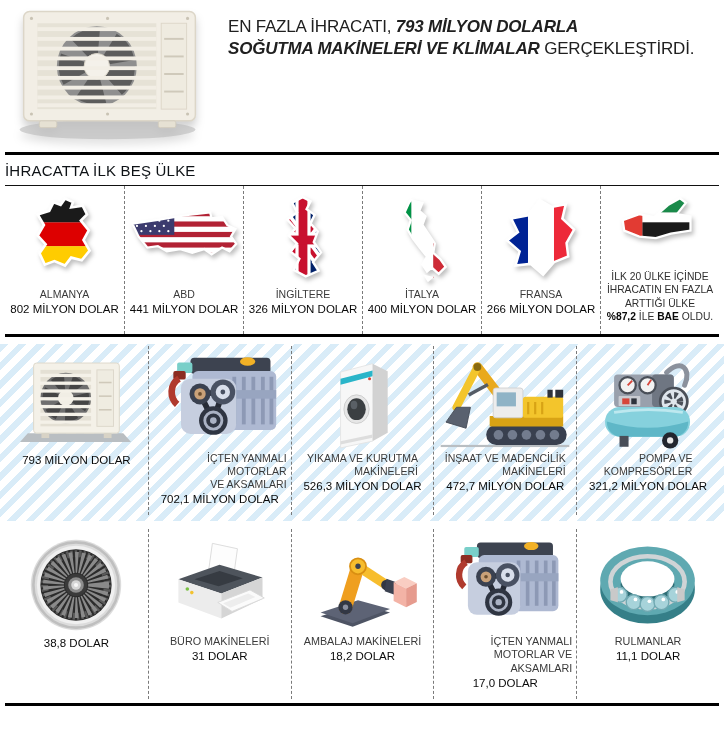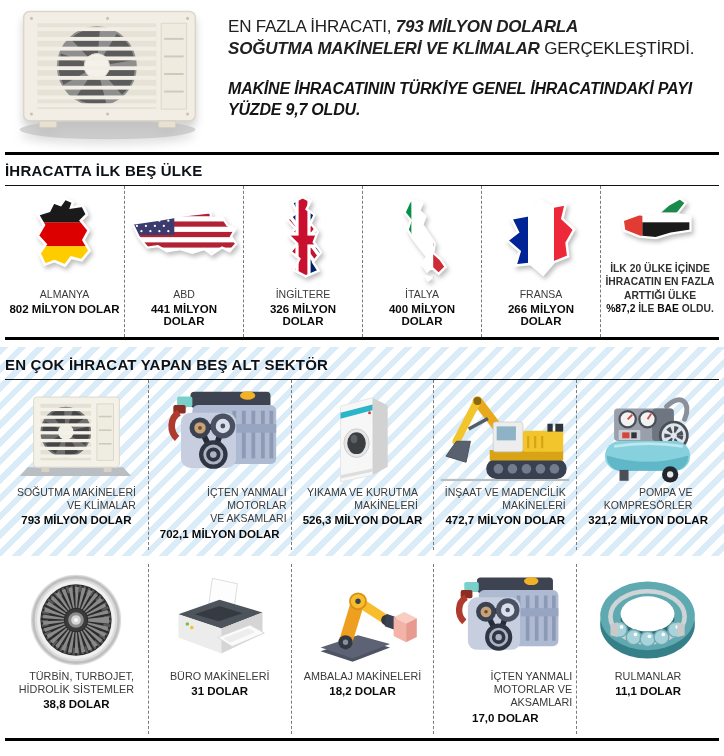--- a/index.html
+++ b/index.html
@@ -8,35 +8,35 @@
 
   
   .hero{display:flex;align-items:flex-start;height:152px;padding:4px 8px 0 10px;box-sizing:border-box;}
   .hero-icon{width:200px;flex:0 0 200px;filter:drop-shadow(0 6px 4px rgba(0,0,0,0.18));}
   .hero-text{padding:12px 4px 0 18px;}
   .hero-p1{margin:0 0 18px 0;font-size:17px;line-height:1.32;letter-spacing:-0.2px;color:#202020;}
   .hero-p1 .em,.hero-p2{font-weight:bold;font-style:italic;}
   .hero-p2{margin:0;font-size:16px;line-height:1.3;letter-spacing:-0.2px;color:#141414;}
 
   
-  .sec-title{margin:0;padding:7px 0 6px 0;font-size:15px;font-weight:bold;letter-spacing:0.2px;color:#0e1216;border-bottom:1.5px solid #111;}
+  .sec-title{margin:0;padding:7px 0 6px 0;font-size:15px;font-weight:normal;letter-spacing:0.2px;color:#0e1216;border-bottom:1.5px solid #111;}
   .countries{margin:0 5px;border-top:3px solid #000;border-bottom:3px solid #000;}
   .row{display:grid;}
   .cols6{grid-template-columns:repeat(6,1fr);}
   .cols5{grid-template-columns:repeat(5,1fr);}
   .col{display:flex;flex-direction:column;align-items:center;padding:6px 4px 10px 4px;min-width:0;}
   .col + .col{border-left:1px dashed #7a7a7a;}
   .icon-box{height:96px;display:flex;align-items:center;justify-content:center;}
   .flag{filter:drop-shadow(2px 3px 2px rgba(0,0,0,0.25));}
   .lbl{text-align:right;white-space:pre-line;font-size:10.5px;line-height:1.25;color:#3a3a3a;letter-spacing:0;}
-  .val{text-align:center;font-size:11.5px;font-weight:bold;color:#0a0a0a;margin-top:2px;letter-spacing:0;}
+  .val{text-align:center;font-size:11.5px;font-weight:normal;color:#0a0a0a;margin-top:2px;letter-spacing:0;}
 
   
   .uae-box{height:66px;display:flex;align-items:center;justify-content:center;}
-  .note{text-align:center;font-size:10.3px;line-height:1.3;color:#2f2f2f;white-space:pre-line;margin-top:4px;font-weight:bold;}
+  .note{text-align:center;font-size:10.3px;line-height:1.3;color:#2f2f2f;white-space:pre-line;margin-top:12px;}
   .note b{color:#0a0a0a;}
 
   
   .striped{margin-top:7px;background:repeating-linear-gradient(135deg,#d9ecf8 0 6px,#ffffff 6px 13px);padding:2px 5px 6px 5px;}
   .striped .sec-title{border-bottom:1.5px solid #111;}
   .striped .icon-box{height:100px;}
 
   
   .unitprice{margin:8px 5px 0 5px;border-bottom:3px solid #000;padding-bottom:4px;}
   .unitprice .icon-box{height:100px;}
@@ -81,21 +81,20 @@
             <circle cx="182" cy="111" r="1.6"></circle>
             <circle cx="100" cy="13" r="1.6"></circle>
             <circle cx="100" cy="111" r="1.6"></circle>
           </g>
         <rect x="30" y="118" width="18" height="7" rx="2" fill="#e6e1d3" stroke="#d2ccbd"></rect>
         <rect x="152" y="118" width="18" height="7" rx="2" fill="#e6e1d3" stroke="#d2ccbd"></rect>
       </svg>
     </span>
     <div class="hero-text">
       <p class="hero-p1"><span>EN FAZLA İHRACATI, </span><b class="em">793 MİLYON DOLARLA</b><br><b class="em">SOĞUTMA MAKİNELERİ VE KLİMALAR</b><span> GERÇEKLEŞTİRDİ.</span></p>
-      <p class="hero-p2">MAKİNE İHRACATININ TÜRKİYE GENEL İHRACATINDAKİ PAYI YÜZDE 9,7 OLDU.</p>
     </div>
   </header>
 
   <section class="countries">
     <h2 class="sec-title">İHRACATTA İLK BEŞ ÜLKE</h2>
     <div class="row cols6">
 
       <div class="col">
         <span class="icon-box flag">
           <svg width="88" height="90" viewBox="0 0 100 100">
@@ -249,21 +248,20 @@
         </span>
         <div class="note"><span>İLK 20 ÜLKE İÇİNDE
 İHRACATIN EN FAZLA
 ARTTIĞI ÜLKE</span><br><b>%87,2</b><span> İLE </span><b>BAE</b><span> OLDU.</span></div>
       </div>
 
     </div>
   </section>
 
   <section class="striped">
-    <h2 class="sec-title">EN ÇOK İHRACAT YAPAN BEŞ ALT SEKTÖR</h2>
     <div class="row cols5">
 
       <div class="col">
         <span class="icon-box">
           <svg width="112" height="92" viewBox="0 0 115 92">
             <polygon points="8,78 106,78 114,87 0,87" fill="#b9bec2"></polygon>
             <rect x="14" y="6" width="88" height="72" rx="3" fill="#f4f1e8" stroke="#ddd8cb"></rect>
             <rect x="21" y="13" width="52" height="58" fill="#e4e0d4"></rect>
             <circle cx="47" cy="42" r="26" fill="#6e6e6e"></circle>
             <circle cx="47" cy="42" r="15" fill="none" stroke="#454545" stroke-width="18" stroke-dasharray="9 6"></circle>
@@ -280,22 +278,20 @@
             <rect x="79" y="13" width="17" height="58" fill="#efece1" stroke="#ddd8cb"></rect>
             <g stroke="#cfc9ba" stroke-width="1.6">
                 <line x1="81" y1="26" x2="94" y2="26"></line>
                 <line x1="81" y1="40" x2="94" y2="40"></line>
                 <line x1="81" y1="54" x2="94" y2="54"></line>
               </g>
             <rect x="22" y="78" width="8" height="5" fill="#d8d3c6"></rect>
               <rect x="86" y="78" width="8" height="5" fill="#d8d3c6"></rect>
           </svg>
         </span>
-        <div class="lbl">SOĞUTMA MAKİNELERİ
-VE KLİMALAR</div>
         <div class="val">793 MİLYON DOLAR</div>
       </div>
 
       <div class="col">
         <span class="icon-box">
           <svg width="124" height="100" viewBox="0 0 130 105">
             <rect x="34" y="6" width="84" height="17" rx="4" fill="#3d4350"></rect>
             <ellipse cx="94" cy="10" rx="8" ry="4.5" fill="#f2b126"></ellipse>
             <rect x="20" y="11" width="16" height="11" rx="2" fill="#79cfc9"></rect>
             <rect x="36" y="20" width="88" height="62" rx="6" fill="#aeb9d2"></rect>
@@ -422,22 +418,20 @@
             <circle cx="57.5" cy="57.5" r="45" fill="#f0f0f0"></circle>
             <circle cx="57.5" cy="57.5" r="41" fill="#2b2b2b"></circle>
             <circle cx="57.5" cy="57.5" r="36" fill="none" stroke="#5a5a5a" stroke-width="8" stroke-dasharray="2.6 2.2"></circle>
             <circle cx="57.5" cy="57.5" r="26" fill="none" stroke="#8a8a8a" stroke-width="24" stroke-dasharray="3.1 2.4"></circle>
             <circle cx="57.5" cy="57.5" r="13" fill="#3a3a3a"></circle>
             <circle cx="57.5" cy="57.5" r="9" fill="#8d8d8d"></circle>
             <circle cx="57.5" cy="57.5" r="5.5" fill="#d6d6d6"></circle>
             <circle cx="57.5" cy="57.5" r="2.4" fill="#f7f7f7"></circle>
           </svg>
         </span>
-        <div class="lbl">TÜRBİN, TURBOJET,
-HİDROLİK SİSTEMLER</div>
         <div class="val">38,8 DOLAR</div>
       </div>
 
       <div class="col">
         <span class="icon-box">
           <svg width="112" height="94" viewBox="0 0 125 105">
             <polygon points="54,6 82,12 77,48 49,42" fill="#fdfdfd" stroke="#d9d9d9"></polygon>
             <polygon points="16,46 62,30 110,44 64,62" fill="#4e545c"></polygon>
             <polygon points="34,46 62,37 88,45 61,54" fill="#363b42"></polygon>
             <polygon points="16,46 16,72 64,90 64,62" fill="#ececec"></polygon>

